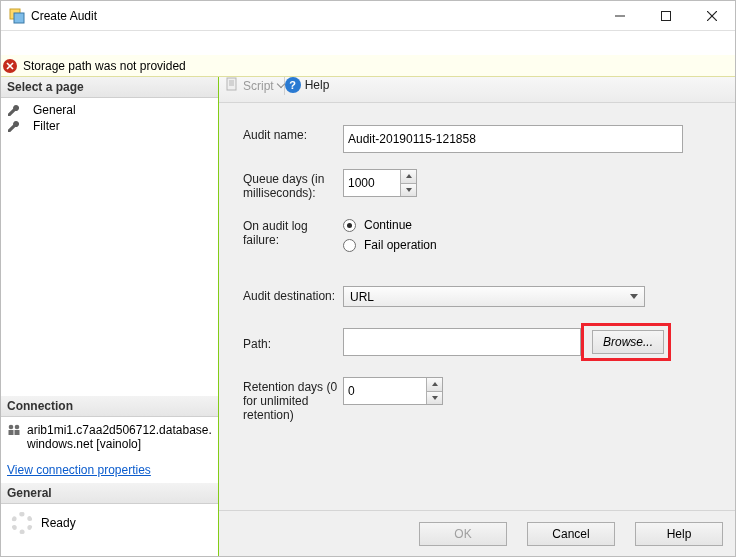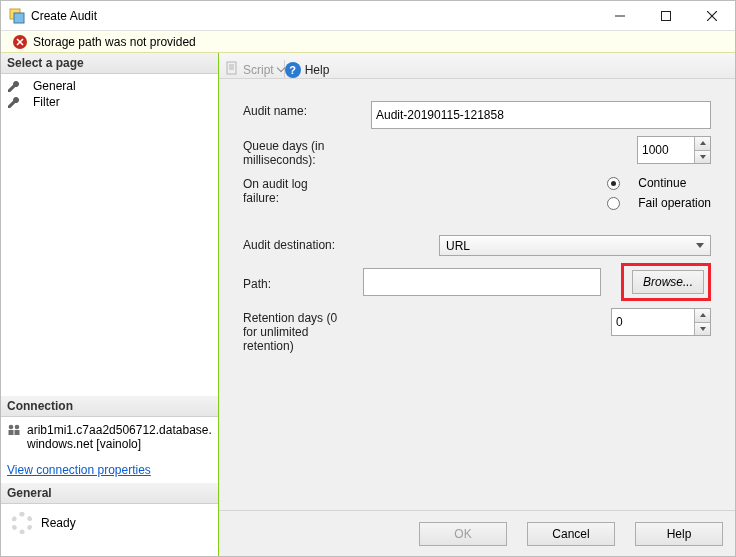--- a/index.html
+++ b/index.html
@@ -13,21 +13,21 @@
     border-bottom: 1px solid #e0e0e0;
   }
   .titlebar .app-icon { width: 16px; height: 16px; margin: 0 6px 0 8px; }
   .titlebar .title { flex: 1; }
   .win-controls { display: flex; }
   .win-btn {
     width: 46px; height: 30px; display: flex; align-items: center; justify-content: center; cursor: pointer;
   }
   .error-bar {
     height: 22px; background: #fffff0; border-bottom: 1px solid #e0e0a0;
-    display: flex; align-items: center; padding-left: 12px; gap: 6px;
+    display: flex; align-items: center; padding-left: 2px; gap: 6px; margin-top: 24px;
   }
   .err-icon { width: 14px; height: 14px; border-radius: 50%; background: #c42b1c; display:flex;align-items:center;justify-content:center; }
   .err-icon svg { display:block; }
   .body { flex: 1; display: flex; overflow: hidden; }
   .sidebar {
     width: 218px; border-right: 1px solid #84cc16; background: #fff;
     display: flex; flex-direction: column;
   }
   .panel-header {
     background: linear-gradient(#f3f3f3,#e6e6e6); border-bottom:1px solid #cfcfcf;
@@ -38,58 +38,58 @@
   .wrench-icon { width:13px; height:13px; }
   .link { color:#0b5ccd; text-decoration: underline; cursor:pointer; padding:6px; }
   .conn-row { display:flex;gap:6px;align-items:flex-start;padding:2px 0; }
   .progress-spinner {
     width:22px;height:22px;border-radius:50%;border:5px dotted #d8d8d8;margin:4px 8px 4px 4px; flex:none;
   }
   .progress-row { display:flex;align-items:center; }
   .main { flex:1; background:#f0f0f0; display:flex; flex-direction:column; }
   .toolbar {
     height:26px; background: linear-gradient(#f7f7f7,#ececec); border-bottom:1px solid #d5d5d5;
-    display:flex; align-items:flex-end; padding:0 6px;
+    display:flex; align-items:flex-start; padding:0 6px;
   }
   .tb-item { display:flex; align-items:center; gap:4px; color:#6a6a6a; }
   .tb-script { color:#9a9a9a; }
   .tb-help { color:#222; }
   .dropdown-caret { width:6px;height:6px;border-left:1px solid #888;border-bottom:1px solid #888; transform: rotate(-45deg); margin-top:-3px; }
   .help-icon {
     width:16px;height:16px;border-radius:50%; background:#2a7ad2; color:#fff; font-weight:bold; font-size:11px;
     display:flex;align-items:center;justify-content:center;
   }
   .form-area { padding: 22px 24px 10px 24px; flex:1; }
-  .form-row { display:flex; align-items:flex-start; margin-bottom:7px;justify-content:space-between; }
+  .form-row { display:flex; align-items:flex-start; margin-bottom:16px; }
   .form-label { width:100px; color:#222; padding-top:3px; }
   .text-input {
     height:20px; border:1px solid #a7a7a7; background:#fff; padding:13px 4px; outline:none;
   }
   .audit-name { width:340px; }
   .spinner-wrap { position:relative; display:inline-block; }
   .spinner-input { width:74px; padding-right:18px; }
   .spinner-btns {
     position:absolute; right:1px; top:1px; bottom:1px; width:16px; display:flex; flex-direction:column;
   }
   .spinner-btns div {
     flex:1; background:linear-gradient(#fafafa,#e3e3e3); border-left:1px solid #b0b0b0;
     display:flex;align-items:center;justify-content:center; cursor:pointer;
   }
   .spinner-btns div:first-child { border-bottom:1px solid #b0b0b0; }
   .arrow-up { width:0;height:0;border-left:3px solid transparent;border-right:3px solid transparent;border-bottom:4px solid #555; }
   .arrow-down { width:0;height:0;border-left:3px solid transparent;border-right:3px solid transparent;border-top:4px solid #555; }
   .radio-group { display:flex; flex-direction:column; gap:6px; padding-top:2px; }
-  .radio-row { display:flex; align-items:center; gap:18px; cursor:pointer; }
+  .radio-row { display:flex; align-items:center; gap:8px; cursor:pointer; }
   .radio {
     width:13px;height:13px;border:1px solid #6f6f6f;border-radius:50%;background:#fff;display:flex;align-items:center;justify-content:center;
   }
   .radio.checked::after { content:""; width:5px;height:5px;border-radius:50%;background:#2a2a2a; }
   .select {
     height:21px; border:1px solid #a7a7a7; background:linear-gradient(#fdfdfd,#ececec);
-    padding:1px 18px 1px 6px; position:relative; display:flex; align-items:center; width:272px;
+    padding:1px 18px 1px 6px; position:relative; display:flex; align-items:center; width:302px;
   }
   .select::after {
     content:""; position:absolute; right:6px; top:7px;
     width:0;height:0;border-left:4px solid transparent;border-right:4px solid transparent;border-top:5px solid #555;
   }
   .path-input { width:238px; }
   .browse-btn {
     height:24px; width:72px; margin-left:4px; border:1px solid #adadad;
     background:linear-gradient(#f5f5f5,#e5e5e5); cursor:pointer;font-style:italic;
   }

